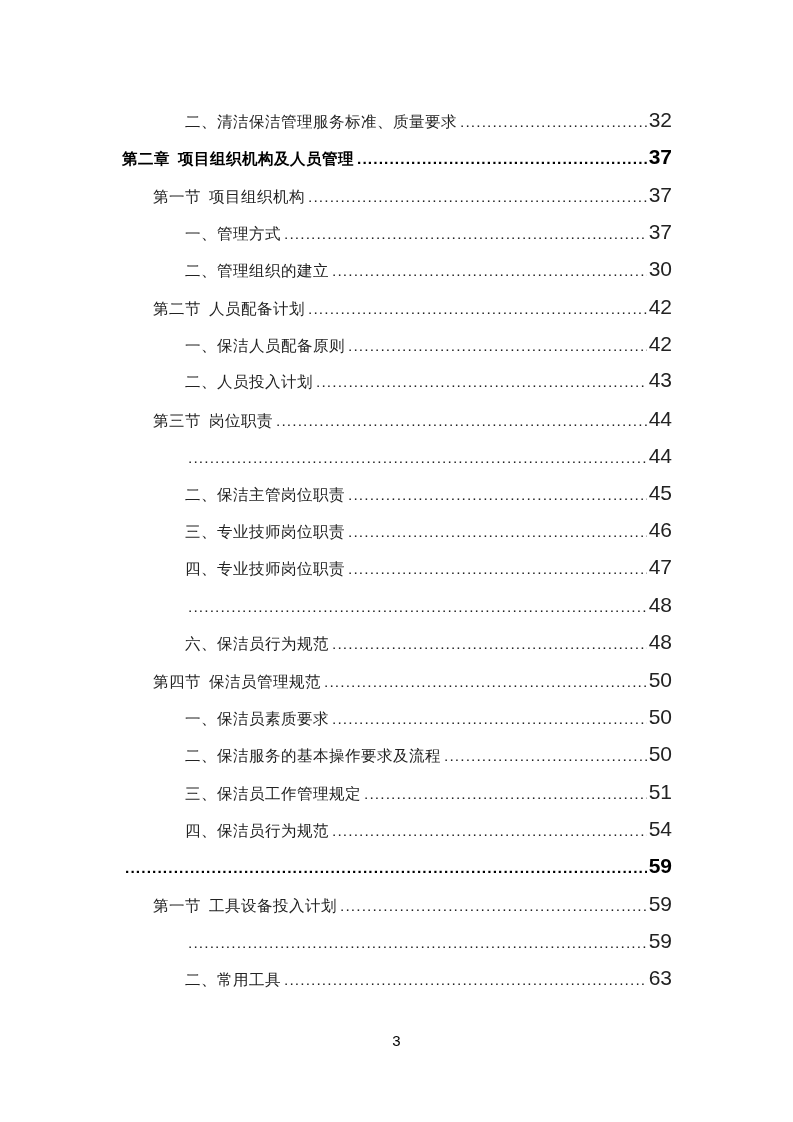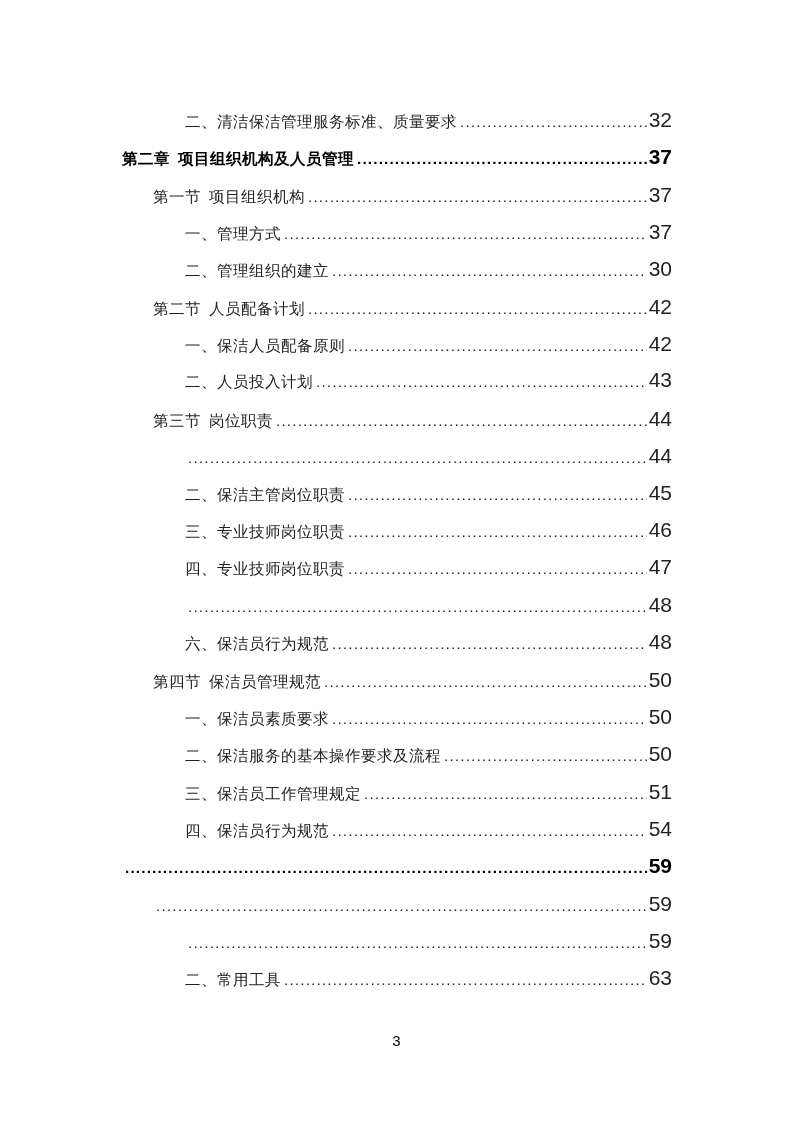--- a/index.html
+++ b/index.html
@@ -200,20 +200,21 @@
     <span class="toc-leader"></span>
     <span class="toc-page">54</span>
   </div>
 
   <div class="toc-row level-0" style="top:854px">
     <span class="toc-leader"></span>
     <span class="toc-page">59</span>
   </div>
 
   <div class="toc-row level-1" style="top:892px">
+    <span class="toc-label"><span class="num">第一节</span><span>工具设备投入计划</span></span>
     <span class="toc-leader"></span>
     <span class="toc-page">59</span>
   </div>
 
   <div class="toc-row level-2" style="top:929px">
     <span class="toc-leader"></span>
     <span class="toc-page">59</span>
   </div>
 
   <div class="toc-row level-2" style="top:966px">

